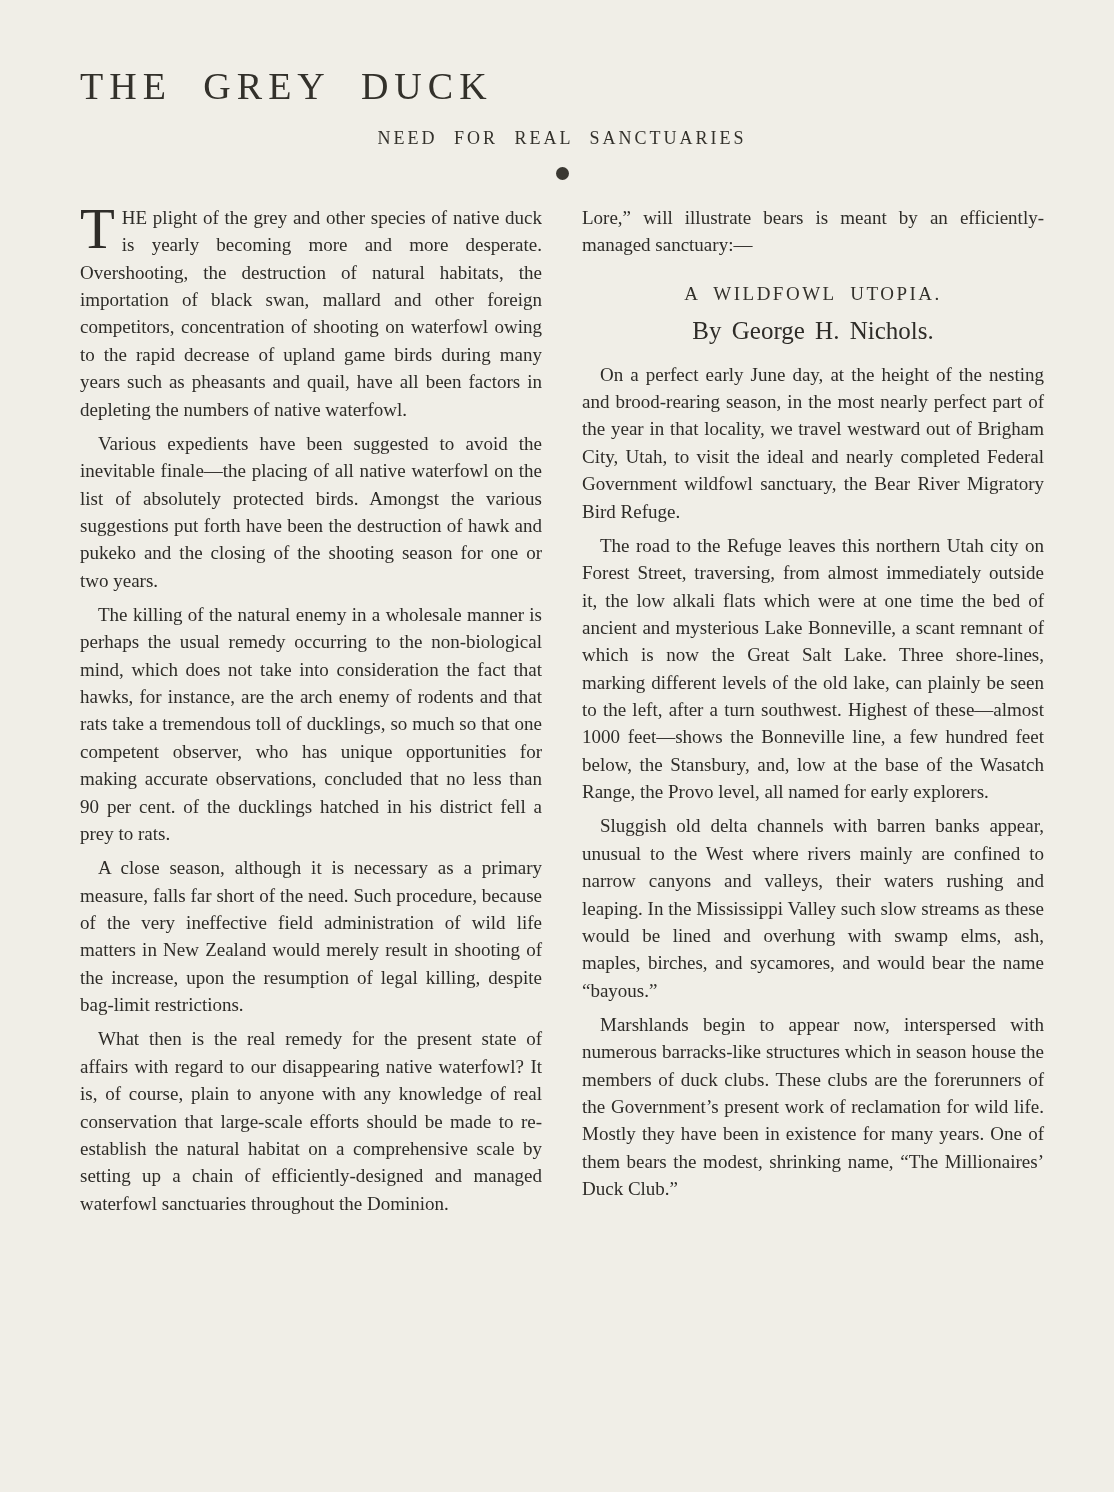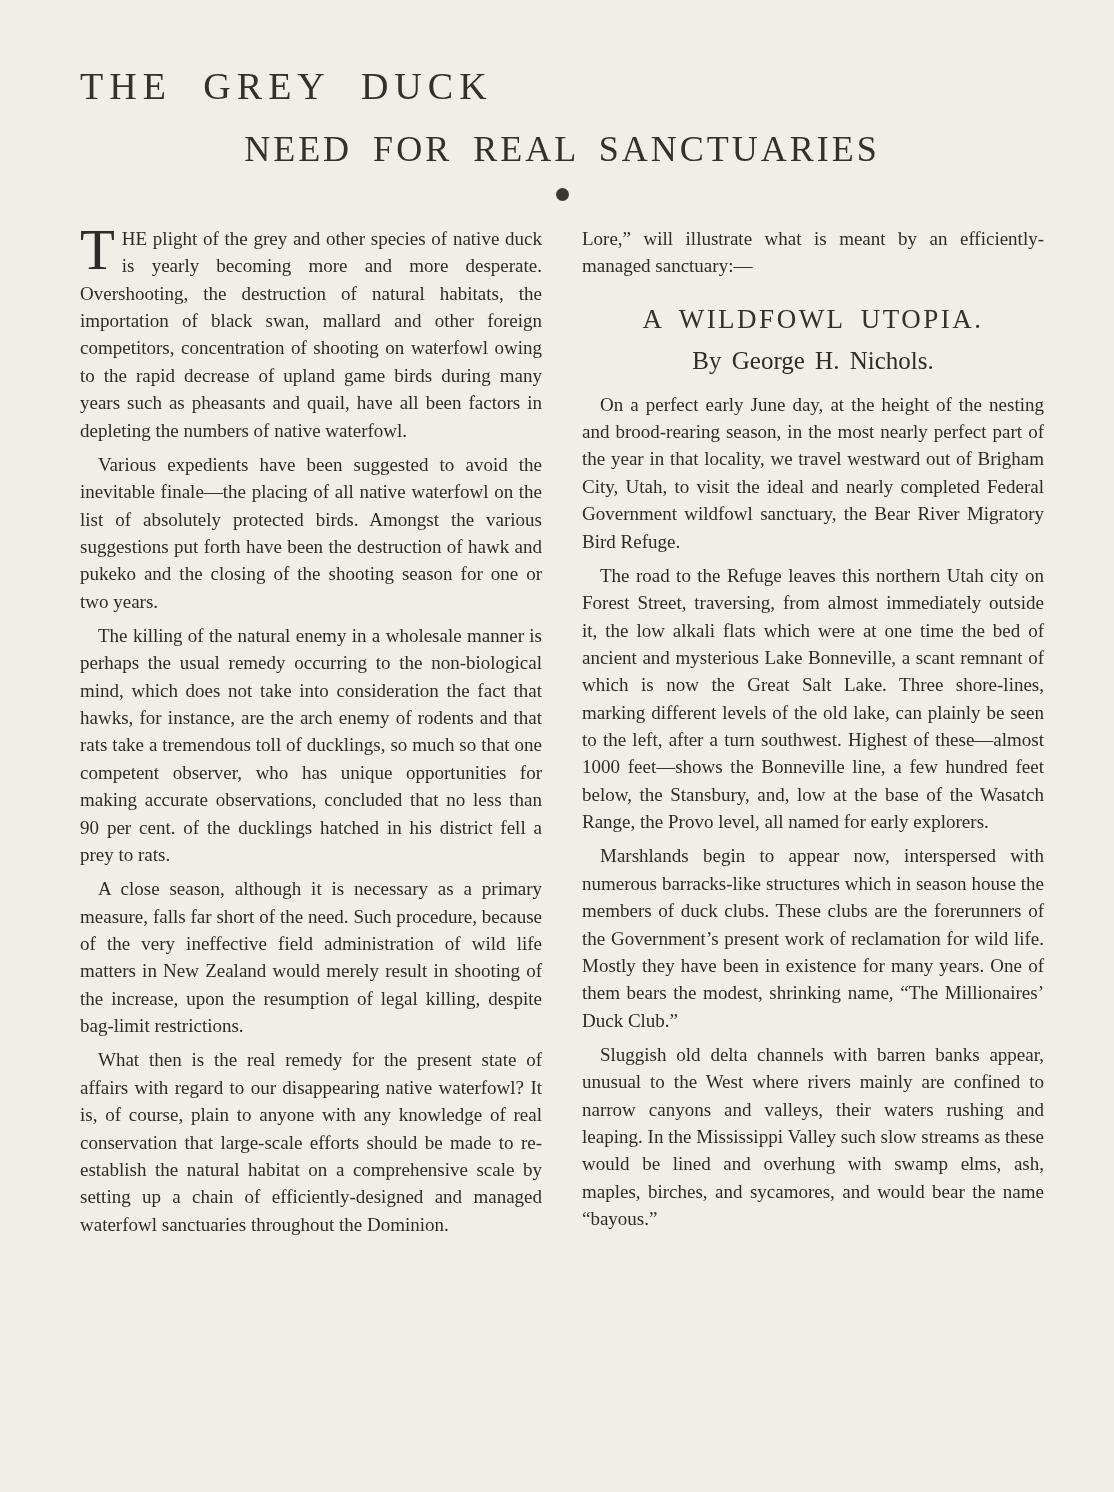--- a/index.html
+++ b/index.html
@@ -42,21 +42,21 @@
     text-align: left;
     font-size: 38px;
     font-weight: 400;
     letter-spacing: 6px;
     word-spacing: 16px;
     margin: 12px 0 0;
     color: #33312b;
   }
   .subtitle {
     text-align: center;
-    font-size: 36px;
+    font-size: 18px;
     font-weight: 400;
     letter-spacing: 3px;
     word-spacing: 9px;
     margin: 20px 0 0;
     color: #33312b;
   }
   .ornament-dot {
     width: 13px;
     height: 13px;
     border-radius: 50%;
@@ -83,21 +83,21 @@
   p.no-indent { text-indent: 0; }
   .drop-cap {
     float: left;
     font-size: 57px;
     line-height: 44px;
     padding: 3px 7px 0 0;
     color: #2e2c28;
   }
   .section-heading {
     text-align: center;
-    font-size: 27px;
+    font-size: 19px;
     font-weight: 400;
     letter-spacing: 2.5px;
     word-spacing: 7px;
     margin: 24px 0 12px;
     color: #33312b;
   }
   .byline {
     text-align: center;
     font-size: 25px;
     margin: 0 0 16px;
@@ -123,26 +123,26 @@
       <p class="no-indent">
         <span class="drop-cap">T</span><span>HE plight of the grey and other species of native duck is yearly becoming more and more desperate.  Overshooting, the destruction of natural habitats, the importation of black swan, mallard and other foreign competitors, concentration of shooting on waterfowl owing to the rapid decrease of upland game birds during many years such as pheasants and quail, have all been factors in depleting the numbers of native waterfowl.</span>
       </p>
       <p>Various expedients have been suggested to avoid the inevitable finale—the placing of all native waterfowl on the list of absolutely protected birds.  Amongst the various suggestions put forth have been the destruction of hawk and pukeko and the closing of the shooting season for one or two years.</p>
       <p>The killing of the natural enemy in a wholesale manner is perhaps the usual remedy occurring to the non-biological mind, which does not take into consideration the fact that hawks, for instance, are the arch enemy of rodents and that rats take a tremendous toll of ducklings, so much so that one competent observer, who has unique opportunities for making accurate observations, concluded that no less than 90 per cent. of the ducklings hatched in his district fell a prey to rats.</p>
       <p>A close season, although it is necessary as a primary measure, falls far short of the need.  Such procedure, because of the very ineffective field administration of wild life matters in New Zealand would merely result in shooting of the increase, upon the resumption of legal killing, despite bag-limit restrictions.</p>
       <p>What then is the real remedy for the present state of affairs with regard to our disappearing native waterfowl?  It is, of course, plain to anyone with any knowledge of real conservation that large-scale efforts should be made to re-establish the natural habitat on a comprehensive scale by setting up a chain of efficiently-designed and managed waterfowl sanctuaries throughout the Dominion.</p>
     </div>
 
     <div class="column">
-      <p class="no-indent">Lore,” will illustrate what is meant by an efficiently-managed sanctuary:—</p>
+      <p class="no-indent">Lore,” will illustrate bears is meant by an efficiently-managed sanctuary:—</p>
 
       <h3 class="section-heading">A WILDFOWL UTOPIA.</h3>
 
       <div class="byline">By George H. Nichols.</div>
 
       <p>On a perfect early June day, at the height of the nesting and brood-rearing season, in the most nearly perfect part of the year in that locality, we travel westward out of Brigham City, Utah, to visit the ideal and nearly completed Federal Government wildfowl sanctuary, the Bear River Migratory Bird Refuge.</p>
       <p>The road to the Refuge leaves this northern Utah city on Forest Street, traversing, from almost immediately outside it, the low alkali flats which were at one time the bed of ancient and mysterious Lake Bonneville, a scant remnant of which is now the Great Salt Lake.  Three shore-lines, marking different levels of the old lake, can plainly be seen to the left, after a turn southwest.  Highest of these—almost 1000 feet—shows the Bonneville line, a few hundred feet below, the Stansbury, and, low at the base of the Wasatch Range, the Provo level, all named for early explorers.</p>
+      <p>Sluggish old delta channels with barren banks appear, unusual to the West where rivers mainly are confined to narrow canyons and valleys, their waters rushing and leaping.  In the Mississippi Valley such slow streams as these would be lined and overhung with swamp elms, ash, maples, birches, and sycamores, and would bear the name “bayous.”</p>
       <p>Marshlands begin to appear now, interspersed with numerous barracks-like structures which in season house the members of duck clubs.  These clubs are the forerunners of the Government’s present work of reclamation for wild life.  Mostly they have been in existence for many years.  One of them bears the modest, shrinking name, “The Millionaires’ Duck Club.”</p>
-      <p>Sluggish old delta channels with barren banks appear, unusual to the West where rivers mainly are confined to narrow canyons and valleys, their waters rushing and leaping.  In the Mississippi Valley such slow streams as these would be lined and overhung with swamp elms, ash, maples, birches, and sycamores, and would bear the name “bayous.”</p>
     </div>
 
   </div>
 </div>
 
 </body></html>

